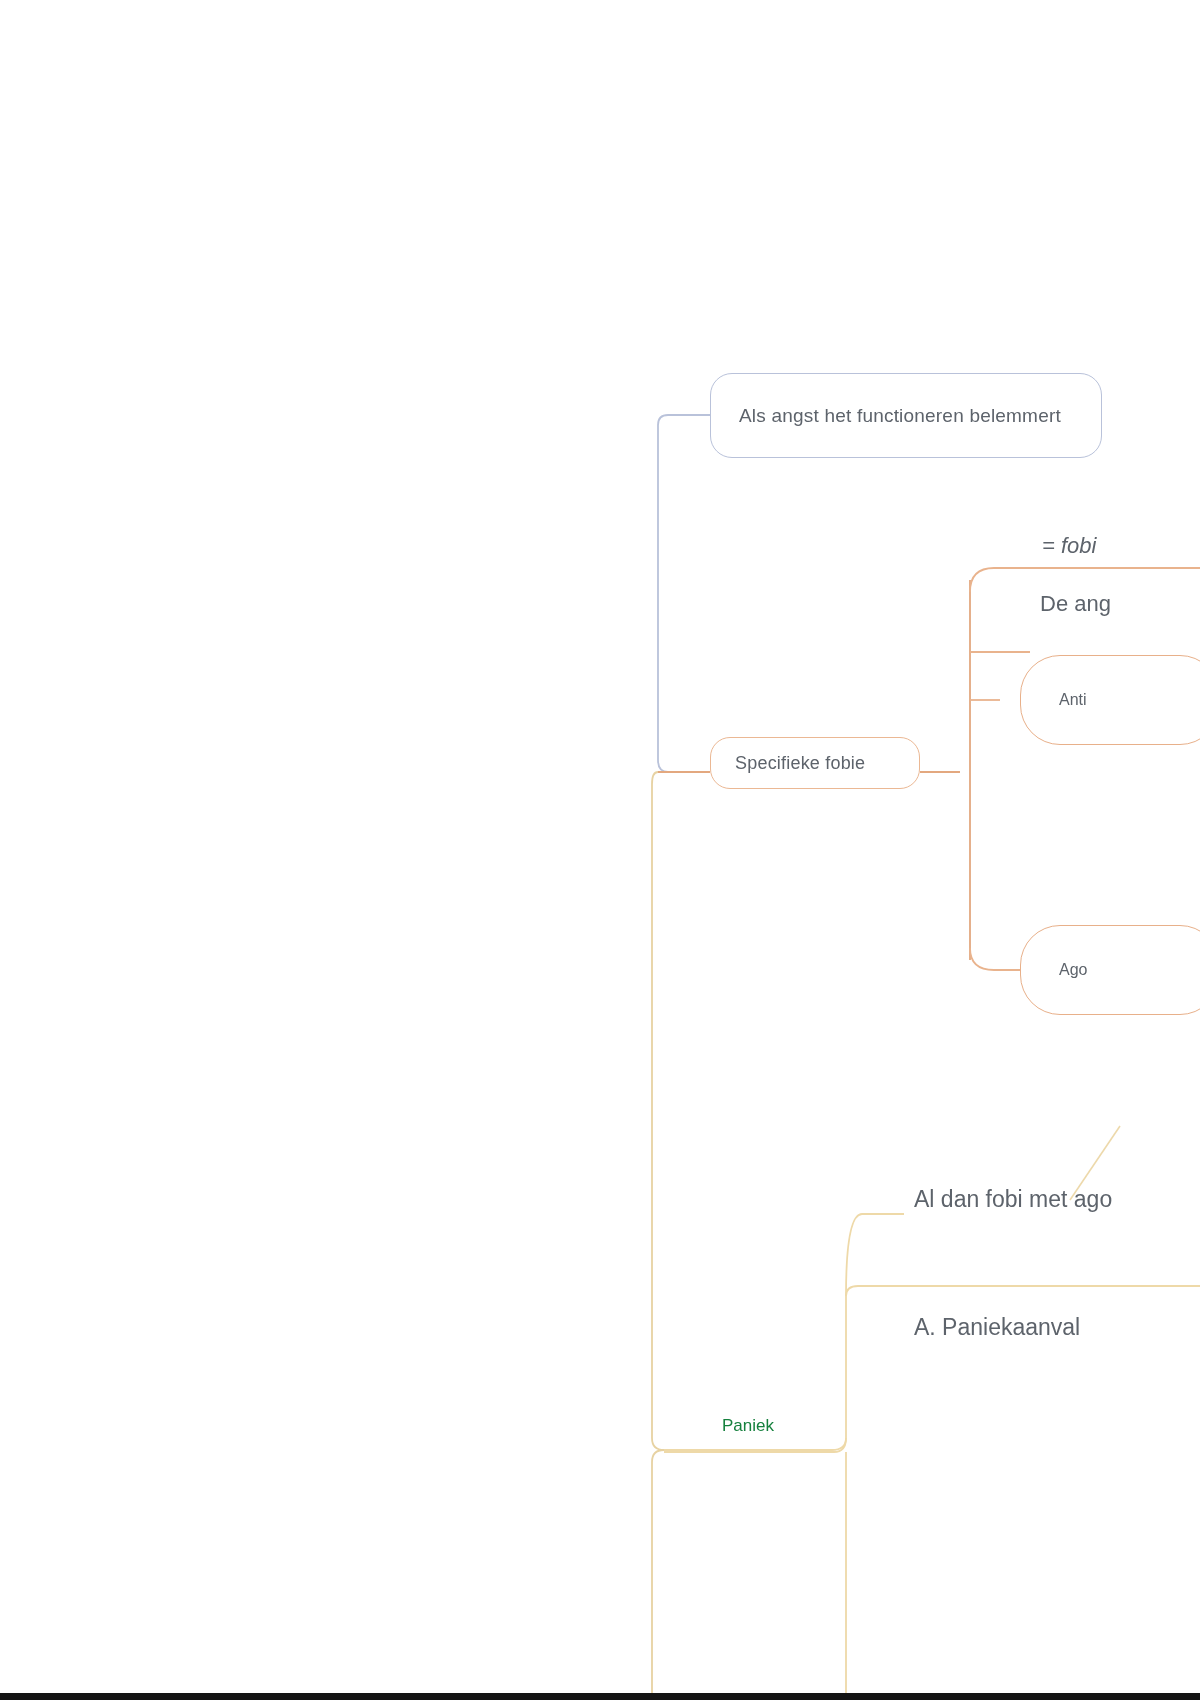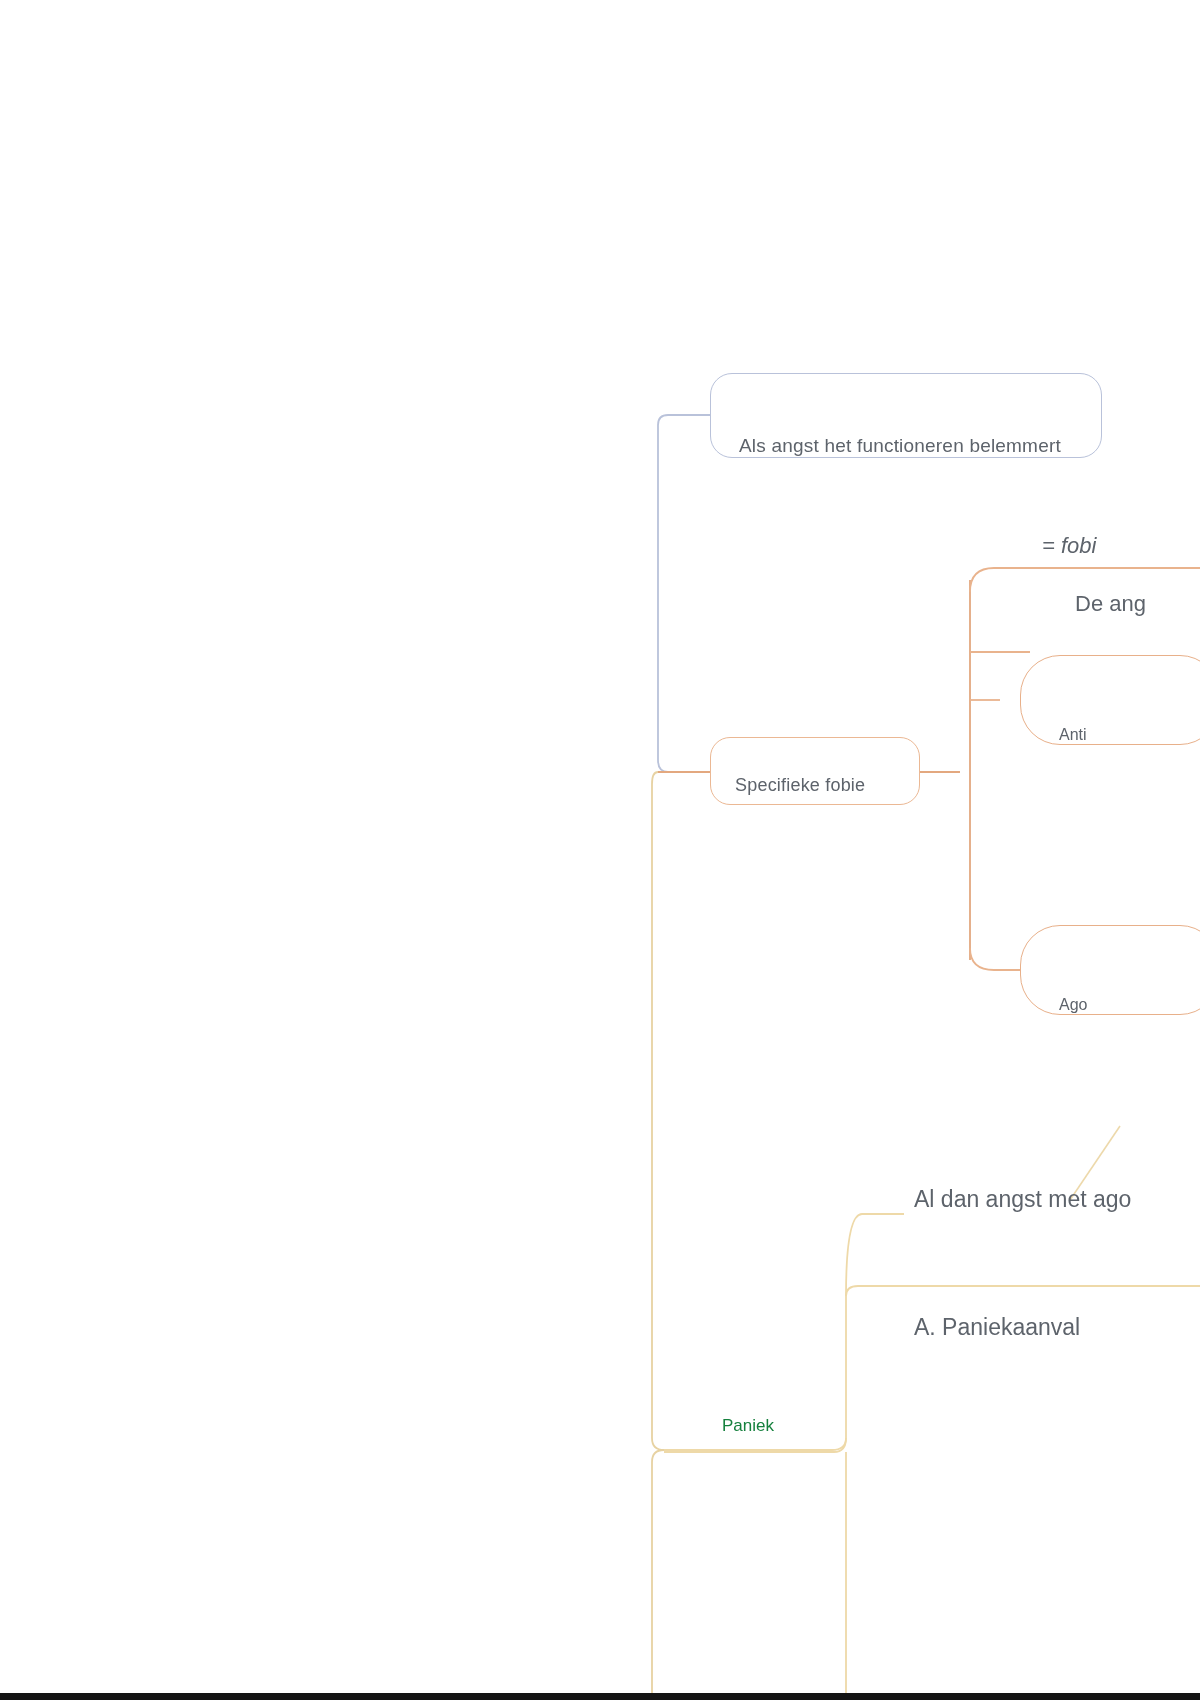--- a/index.html
+++ b/index.html
@@ -23,21 +23,21 @@
     left: 0;
     top: 0;
     width: 1200px;
     height: 1700px;
     pointer-events: none;
   }
   .node {
     position: absolute;
     box-sizing: border-box;
     display: flex;
-    align-items: flex-end;
+    align-items: center;
     background: #ffffff;
     border-style: solid;
     border-width: 1.6px;
     white-space: nowrap;
   }
   .node .node-label {
     display: block;
     width: 100%;
     color: #5b6167;
     font-weight: 400;
@@ -124,42 +124,42 @@
     <path d="M 846 1438 Q 846 1452 834 1452 L 664 1452" fill="none" stroke="#eed9a8" stroke-width="1.8"></path>
     <path d="M 846 1452 L 846 1700" fill="none" stroke="#eed9a8" stroke-width="1.8"></path>
 
     <path d="M 1070 1200 L 1120 1126" fill="none" stroke="#edd9ab" stroke-width="1.6"></path>
   </svg>
 
   <div class="node blue" style="left:710px; top:373px; width:392px; height:85px; padding:0 28px;">
     <span class="node-label">Als angst het functioneren belemmert</span>
   </div>
 
-  <div class="node orange" style="left:710px; top:737px; width:210px; height:68px; padding:8px 24px;">
+  <div class="node orange" style="left:710px; top:737px; width:210px; height:52px; padding:8px 24px;">
     <span class="node-label" style="font-size:18px;">Specifieke fobie</span>
   </div>
 
   <div class="node orange-pill" style="left:1020px; top:655px; width:200px; height:90px; padding:0 38px;">
     <span class="node-label">Anti</span>
   </div>
 
   <div class="node orange-pill" style="left:1020px; top:925px; width:200px; height:90px; padding:0 38px;">
     <span class="node-label">Ago</span>
   </div>
 
   <div class="leaf orange-text" style="left:1042px; top:533px;font-style:italic;">
     <span>= fobi</span>
   </div>
 
-  <div class="leaf orange-text" style="left:1040px; top:591px;margin-left:35px;">
+  <div class="leaf orange-text" style="left:1040px; top:591px;">
     <span>De ang</span>
   </div>
 
   <div class="leaf gold-text" style="left:914px; top:1186px;">
-    <span>Al dan angst met ago</span>
+    <span>Al dan fobi met ago</span>
   </div>
 
   <div class="leaf gold-text" style="left:914px; top:1314px;">
     <span>A. Paniekaanval</span>
   </div>
 
   <div class="leaf small-label" style="left:722px; top:1416px;">
     <span>Paniek</span>
   </div>
 

